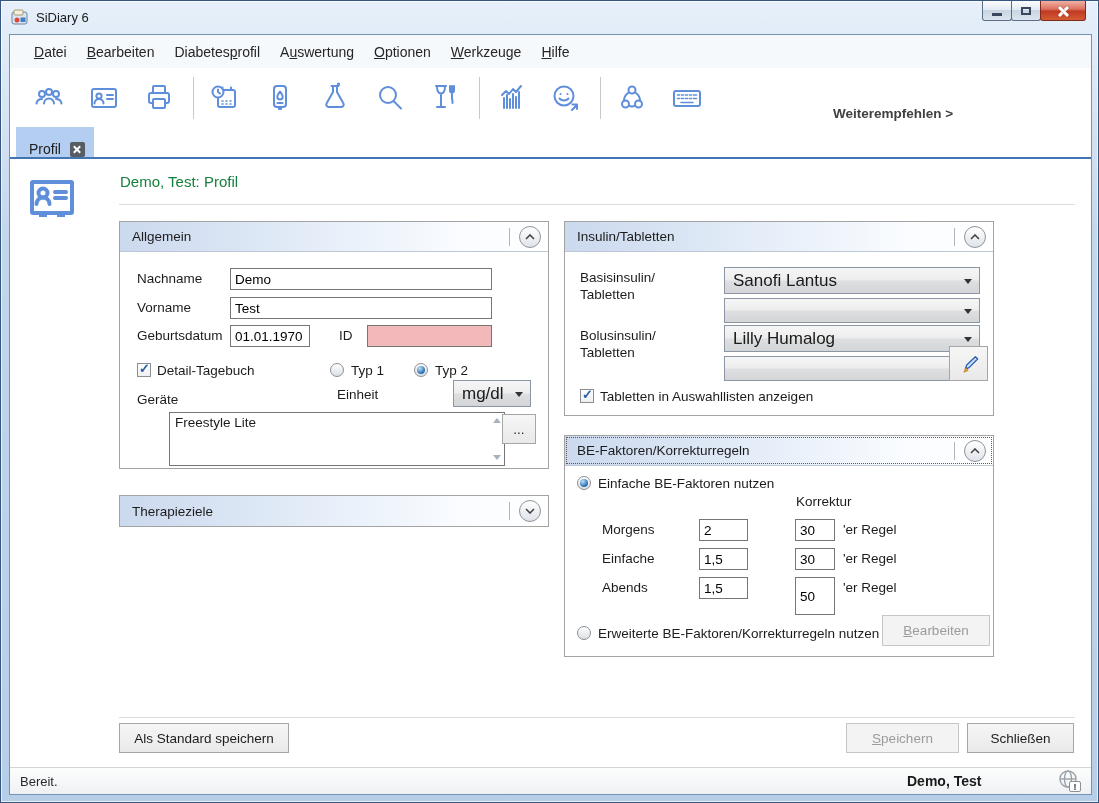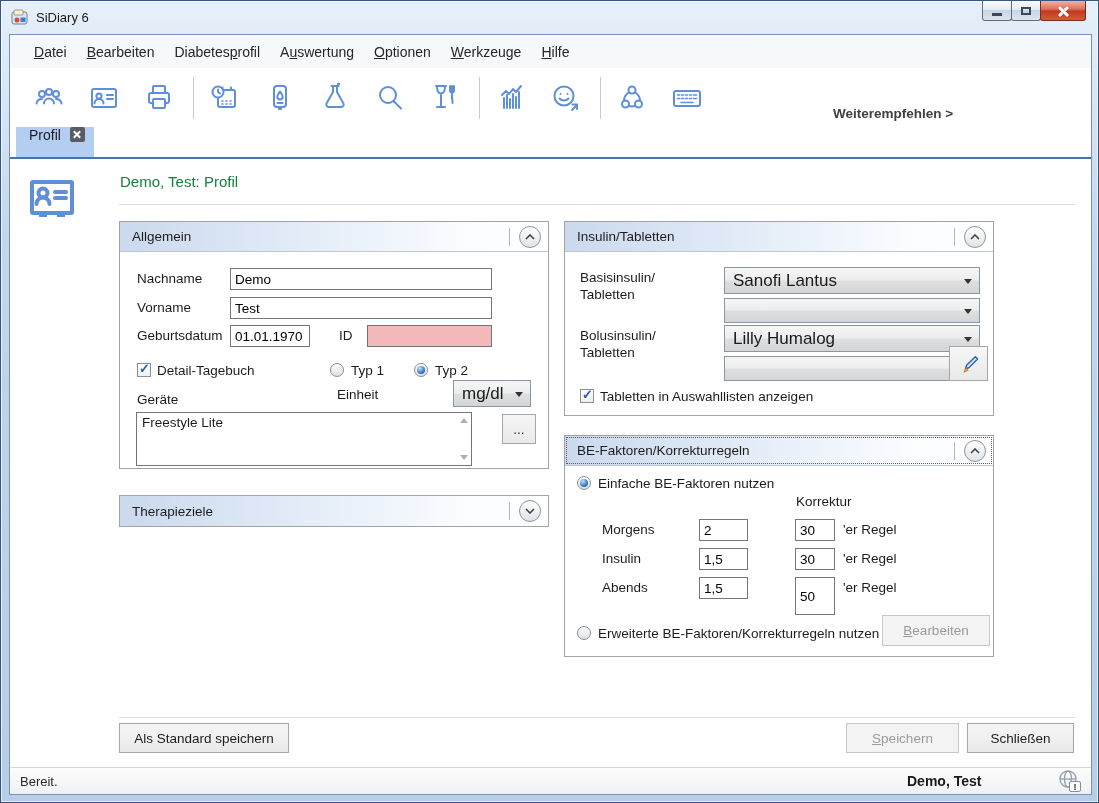--- a/index.html
+++ b/index.html
@@ -21,21 +21,21 @@
   .glyph-close::before { transform:rotate(45deg);} .glyph-close::after { transform:rotate(-45deg);}
   .client { position:absolute; left:8px; top:33px; width:1083px; height:761px; background:#fff; border:1px solid #7593b5; }
   .menubar { height:33px; background:#f5f9fc; display:flex; align-items:center; padding-left:14px; }
   .menu-item { font-size:14px; padding:5px 10px; color:#262626; cursor:default; }
   .menu-item u { text-decoration:underline; }
   .toolbar { height:59px; background:#fff; display:flex; align-items:center; padding-left:18px; position:relative; }
   .tool { width:42px; height:42px; display:flex; align-items:center; justify-content:center; margin-right:13px; }
   .tb-sep { width:1px; height:42px; background:#c9c9c9; margin:0 10px 0 0; }
   .promote { position:absolute; left:823px; top:38px; color:#404040; font-weight:bold; font-size:13.5px; cursor:pointer; }
   .tabbar { height:32px; position:relative; border-bottom:2px solid #4375b2; background:#fff; }
-  .tab { position:absolute; left:6px; top:0; height:30px; background:#b3cef1; display:flex; align-items:flex-start; padding:0 9px 0 13px; gap:9px; font-size:14px; cursor:default; }
+  .tab { position:absolute; left:6px; top:0; height:30px; background:#b3cef1; display:flex; align-items:flex-end; padding:0 9px 0 13px; gap:9px; font-size:14px; cursor:default; }
   .tab-close { width:15px; height:15px; background:#585d64; border-radius:2px; position:relative; cursor:pointer; }
   .tab-close::before,.tab-close::after { content:''; position:absolute; left:6.5px; top:3px; width:2px; height:9px; background:#fff; }
   .tab-close::before { transform:rotate(45deg);} .tab-close::after { transform:rotate(-45deg);}
   .content { position:relative; height:610px; background:#fff; }
   .page-title { position:absolute; left:110px; top:14px; font-size:15px; color:#15803d; }
   .hline { position:absolute; height:1px; background:#dcdcdc; }
   .panel { position:absolute; border:1px solid #a3a3a3; background:#fff; }
   .panel-header { position:relative; height:30px; background:linear-gradient(to right,#cbd9ee 0%,#e4edf8 45%,#fafcff 80%,#ffffff 100%);
     border-bottom:1px solid #bcc8d8; display:flex; align-items:center; padding-left:12px; font-size:13.5px; }
   .panel-header.noline { border-bottom:none; }
@@ -47,21 +47,21 @@
   .txt { position:absolute; border:1px solid #767676; background:#fff; font-family:inherit; font-size:13.5px; padding:1px 4px; }
   .txt.pink { background:#f3b9ba; }
   .cb { position:absolute; width:14px; height:14px; border:1px solid #8a8f94; background:linear-gradient(#fdfdfd,#eef0f2); }
   .cb.on::after { content:'✓'; position:absolute; left:1px; top:-3px; font-size:13px; font-weight:bold; color:#2d5fa8; }
   .rb { position:absolute; width:14px; height:14px; border-radius:50%; border:1px solid #8a8f94; background:linear-gradient(#fefefe,#dcdfe2); }
   .rb.on::after { content:''; position:absolute; inset:2px; border-radius:50%; background:radial-gradient(circle at 35% 30%,#bfe3f8,#2f74b8 65%,#1c4e86); }
   .combo { position:absolute; border:1px solid #8a96a4; background:linear-gradient(#f5f6f7,#ededee 48%,#dddfe1 52%,#d3d5d7);
     display:flex; align-items:center; padding-left:8px; font-size:17px; color:#1a1a1a; cursor:default;margin-left:39px; }
   .combo .arr { position:absolute; right:7px; top:50%; margin-top:-2px; width:0; height:0;
     border-left:4px solid transparent; border-right:4px solid transparent; border-top:5px solid #333; }
-  .geraete-box { position:absolute; border:1px solid #767676; font-size:13.5px; padding:2px 18px 2px 5px; overflow:hidden; background:#fff; }
+  .geraete-box { position:absolute; border:1px solid #767676; font-size:13.5px; padding:2px 18px 2px 5px; overflow:hidden; background:#fff;margin-left:33px; }
   .sa { position:absolute; right:3px; width:0; height:0; border-left:4px solid transparent; border-right:4px solid transparent; }
   .sa.up { top:5px; border-bottom:5px solid #a7b2bd; }
   .sa.down { bottom:5px; border-top:5px solid #a7b2bd; }
   .btn { position:absolute; border:1px solid #a6a6a6; background:linear-gradient(#f6f6f6,#e9e9e9); font-family:inherit;
     font-size:13.5px; color:#1c1c1c; display:flex; align-items:center; justify-content:center; cursor:pointer; }
   .btn.disabled { color:#9b9b9b; border-color:#c6c6c6; background:#f3f3f3; cursor:default; }
   .btn u { text-decoration:underline; }
   .statusbar { position:absolute; left:0; bottom:0; width:100%; height:27px; background:linear-gradient(#fdfdfd,#eef1f4);
     border-top:1px solid #d5d5d5; }
   .status-left { position:absolute; left:10px; top:6px; font-size:13px; color:#2a2a2a; }
@@ -325,21 +325,21 @@
         </div>
         <div class="rb on" style="left:12px;top:40px"></div>
         <div class="lbl" style="left:33px;top:40px">Einfache BE-Faktoren nutzen</div>
         <div class="lbl" style="left:231px;top:58px">Korrektur</div>
 
         <div class="lbl" style="left:37px;top:86px">Morgens</div>
         <input class="txt" style="left: 134px; top: 83px; width: 49px; height: 22px;" value="2">
         <input class="txt" style="left: 230px; top: 83px; width: 40px; height: 22px;" value="30">
         <div class="lbl" style="left:278px;top:86px">'er Regel</div>
 
-        <div class="lbl" style="left:37px;top:115px">Insulin</div>
+        <div class="lbl" style="left:37px;top:115px">Einfache</div>
         <input class="txt" style="left: 134px; top: 112px; width: 49px; height: 22px;" value="1,5">
         <input class="txt" style="left: 230px; top: 112px; width: 40px; height: 22px;" value="30">
         <div class="lbl" style="left:278px;top:115px">'er Regel</div>
 
         <div class="lbl" style="left:37px;top:144px">Abends</div>
         <input class="txt" style="left: 134px; top: 141px; width: 49px; height: 22px;" value="1,5">
         <input class="txt" style="left: 230px; top: 141px; width: 40px; height: 38px;" value="50">
         <div class="lbl" style="left:278px;top:144px">'er Regel</div>
 
         <div class="rb" style="left:12px;top:190px"></div>

